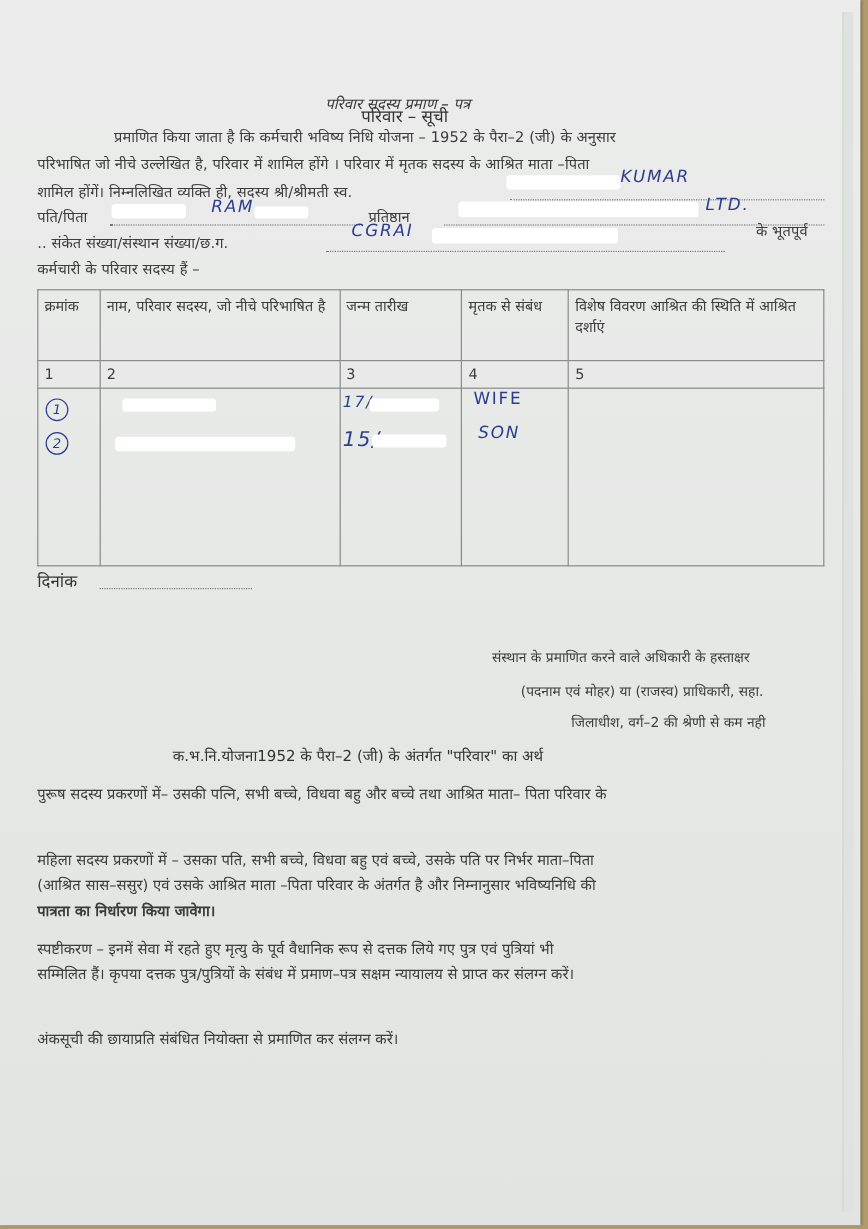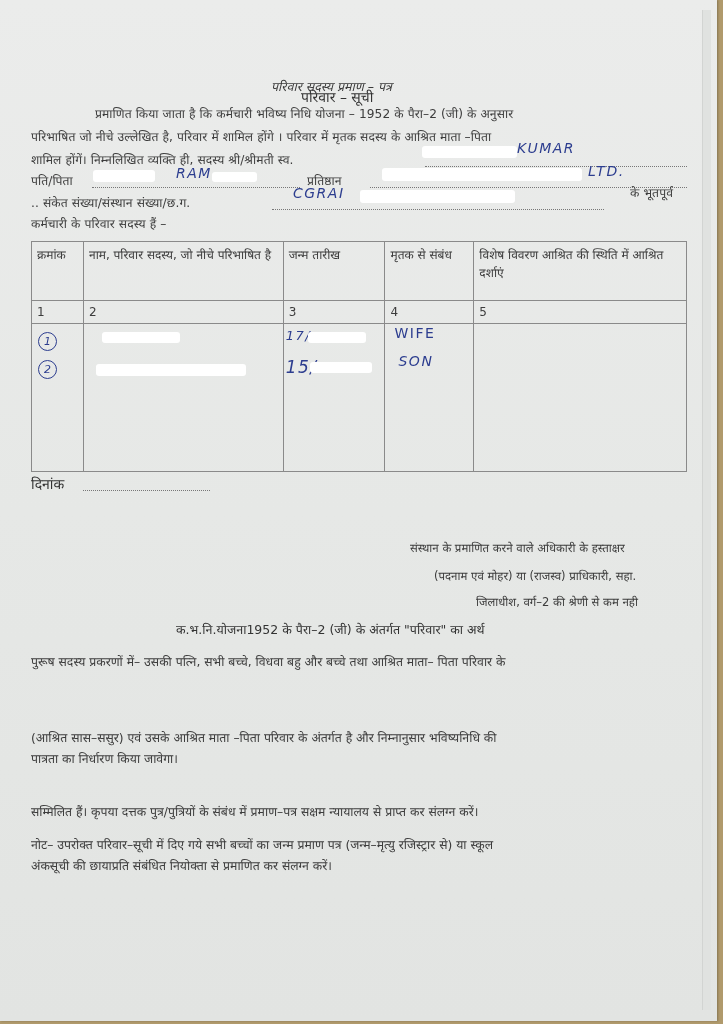--- a/index.html
+++ b/index.html
@@ -126,24 +126,25 @@
   </tbody>
     </table>
 
   <div class="abs" style="left:31px; top:474px; font-size:14px; color:#333;">दिनांक</div>
   <div class="abs dots" style="left:83px; top:478px; width:127px;"></div>
 
   <div class="abs sig" style="left:410px; top:540px;">संस्थान के प्रमाणित करने वाले अधिकारी के हस्ताक्षर</div>
   <div class="abs sig" style="left:434px; top:568px;">(पदनाम एवं मोहर) या (राजस्व) प्राधिकारी, सहा.</div>
   <div class="abs sig" style="left:476px; top:594px;">जिलाधीश, वर्ग–2 की श्रेणी से कम नही</div>
 
-  <div class="abs section-title" style="left:176px; top:621px;">क.भ.नि.योजना1952 के पैरा–2 (जी) के अंतर्गत "परिवार" का अर्थ</div>
+  <div class="abs section-title" style="left:144px; top:621px;">क.भ.नि.योजना1952 के पैरा–2 (जी) के अंतर्गत "परिवार" का अर्थ</div>
 
   <div class="abs para" style="left:31px; top:652px;">पुरूष सदस्य प्रकरणों में– उसकी पत्नि, सभी बच्चे, विधवा बहु और बच्चे तथा आश्रित माता– पिता परिवार के</div>
 
+  <div class="abs para" style="left:31px; top:707px;">महिला सदस्य प्रकरणों में – उसका पति, सभी बच्चे, विधवा बहु एवं बच्चे, उसके पति पर निर्भर माता–पिता</div>
   <div class="abs para" style="left:31px; top:728px;">(आश्रित सास–ससुर) एवं उसके आश्रित माता –पिता परिवार के अंतर्गत है और निम्नानुसार भविष्यनिधि की</div>
-  <div class="abs para" style="left:31px; top:749px;">पात्रता का निर्धारण किया जावेगा।</div>
+  <div class="abs para" style="left:31px; top:749px;font-weight:bold;">पात्रता का निर्धारण किया जावेगा।</div>
 
+  <div class="abs para" style="left:31px; top:781px;">स्पष्टीकरण – इनमें सेवा में रहते हुए मृत्यु के पूर्व वैधानिक रूप से दत्तक लिये गए पुत्र एवं पुत्रियां भी</div>
   <div class="abs para" style="left:31px; top:802px;">सम्मिलित हैं। कृपया दत्तक पुत्र/पुत्रियों के संबंध में प्रमाण–पत्र सक्षम न्यायालय से प्राप्त कर संलग्न करें।</div>
 
-  <div class="abs para" style="left:31px; top:835px;">नोट– उपरोक्त परिवार–सूची में दिए गये सभी बच्चों का जन्म प्रमाण पत्र (जन्म–मृत्यु रजिस्ट्रार से) या स्कूल</div>
   <div class="abs para" style="left:31px; top:856px;">अंकसूची की छायाप्रति संबंधित नियोक्ता से प्रमाणित कर संलग्न करें।</div>
 </div>
 
 </body></html>

